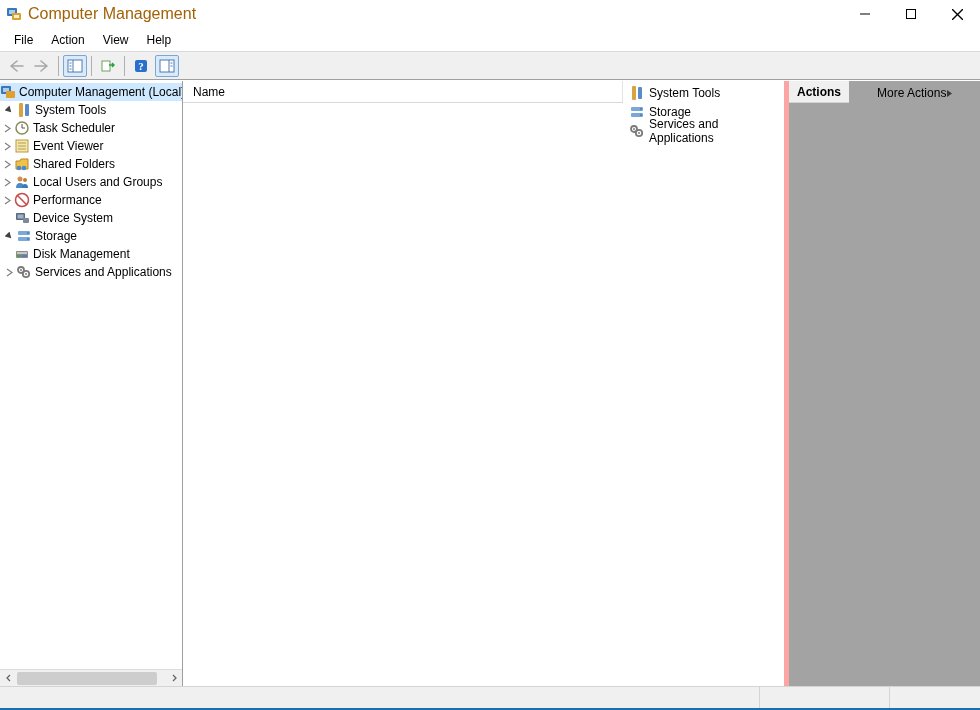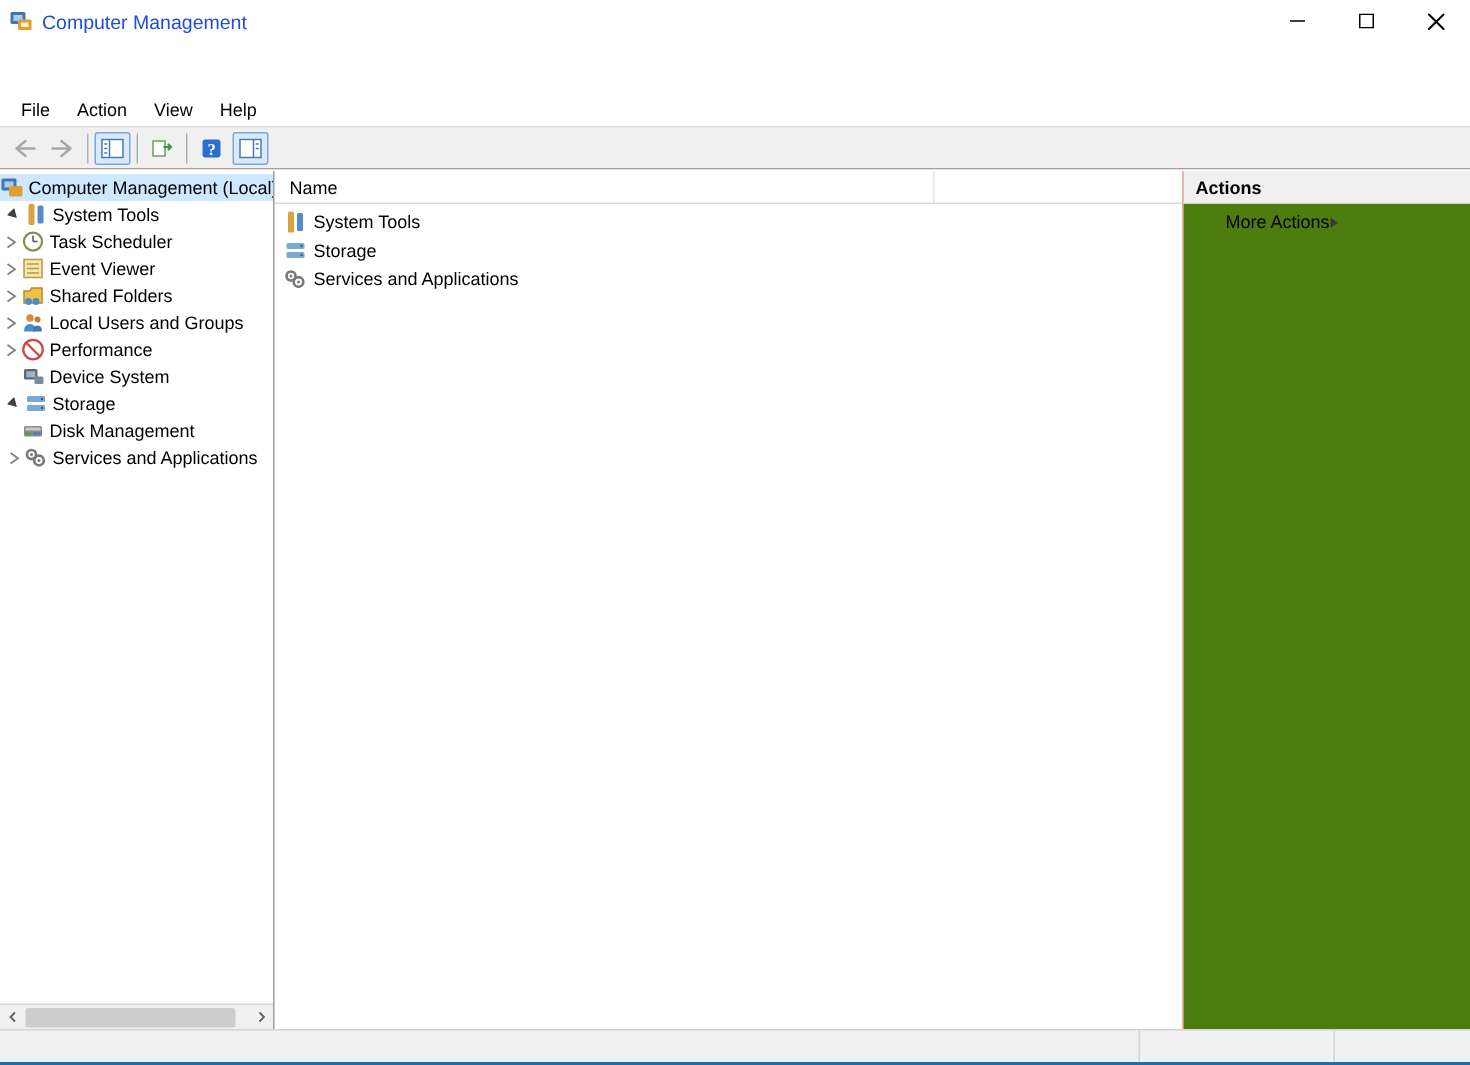--- a/index.html
+++ b/index.html
@@ -1,24 +1,24 @@
 <!DOCTYPE html>
 <html><head>
 <meta charset="utf-8">
 <style>
 * { box-sizing: border-box; margin: 0; padding: 0; }
 html, body { width: 980px; height: 710px; font-family: "Segoe UI", Tahoma, sans-serif; font-size: 12px; background: #fff; overflow: hidden; }
 .window { width: 980px; height: 710px; display: flex; flex-direction: column; border-bottom: 2px solid #1a6fb0; }
 .titlebar { height: 28px; display: flex; align-items: center; padding: 0 0 0 6px; background: #fff; }
 .titlebar .app-icon { width: 16px; height: 16px; margin-right: 6px; }
-.titlebar .title { flex: 0 0 auto; font-size: 13px; color: #1d4ed8; }
+.titlebar .title { flex: 0 0 auto; font-size: 16px; color: #a16207; }
 .titlebar .spacer { flex: 1; }
 .titlebar .win-btn { width: 46px; height: 28px; display: flex; align-items: center; justify-content: center; background: #fff; }
 .titlebar .win-btn svg { display: block; }
-.menubar { height: 24px; display: flex; align-items: center; gap: 2px; padding: 0 6px; background: #fff; border-bottom: 1px solid #d9d9d9; margin-top: 33px; }
+.menubar { height: 24px; display: flex; align-items: center; gap: 2px; padding: 0 6px; background: #fff; border-bottom: 1px solid #d9d9d9; }
 .menubar .menu-item { padding: 3px 8px; font-size: 12px; color: #000; }
 .toolbar { height: 28px; display: flex; align-items: center; gap: 2px; padding: 2px 4px; background: #f0f0f0; border-bottom: 1px solid #a0a0a0; }
 .toolbar .tbtn { width: 24px; height: 22px; display: flex; align-items: center; justify-content: center; border: 1px solid transparent; border-radius: 2px; }
 .toolbar .tbtn.framed { border: 1px solid #7aa7d8; background: #dbeaf9; }
 .toolbar .sep { width: 1px; height: 20px; background: #b0b0b0; margin: 0 2px; }
 .toolbar .tbtn.disabled { opacity: 0.5; }
 .content { flex: 1; display: flex; min-height: 0; border-top: 1px solid #fff; }
 .tree-panel { width: 183px; border-right: 1px solid #9e9e9e; display: flex; flex-direction: column; background: #fff; overflow: hidden; position: relative; }
 .tree { flex: 1; overflow: hidden; padding-top: 2px; }
 .tree-row { display: flex; align-items: center; height: 18px; white-space: nowrap; padding-right: 4px; }
@@ -27,27 +27,27 @@
 .tree-row .tlabel { font-size: 12px; }
 .tree-row.selected { background: #cde8ff; }
 .tree-row.selected .tlabel { color: #000; }
 .tree-row.level0 { padding-left: 0px; }
 .tree-row.level1 { padding-left: 2px; }
 .tree-row.level2 { }
 .tree-scroll { height: 17px; background: #f0f0f0; border-top: 1px solid #dcdcdc; display: flex; align-items: center; }
 .tree-scroll .sb-btn { width: 17px; height: 17px; display: flex; align-items: center; justify-content: center; background: #f0f0f0; }
 .tree-scroll .sb-track { flex: 1; height: 17px; background: #f0f0f0; position: relative; }
 .tree-scroll .sb-thumb { position: absolute; left: 0; top: 2px; height: 13px; width: 140px; background: #cdcdcd; border-radius: 2px; }
-.list-panel { flex: 1; display: flex; flex-direction: column; border-right: 1px solid #fca5a5; background: #fff; }
+.list-panel { flex: 1; display: flex; flex-direction: row; border-right: 5px solid #fca5a5; background: #fff; }
 .list-header { height: 22px; display: flex; align-items: center; border-bottom: 1px solid #d9d9d9; }
 .list-header .col { padding: 0 10px; height: 100%; display: flex; align-items: center; font-size: 12px; border-right: 1px solid #e3e3e3; }
 .list-body { flex: 1; padding: 2px 4px; }
 .list-row { display: flex; align-items: center; height: 19px; padding-left: 2px; }
 .list-row .licon { width: 16px; height: 16px; margin-right: 4px; }
-.actions-panel { width: 191px; display: flex; flex-direction: column; background: #4d7c0f; }
+.actions-panel { width: 191px; display: flex; flex-direction: row; background: #a3a3a3; }
 .actions-header { height: 22px; display: flex; align-items: center; padding: 0 8px; font-weight: bold; font-size: 12px; background: #f0f0f0; border-bottom: 1px solid #d4d4d4; }
 .actions-section { height: 22px; display: flex; align-items: center; padding: 0 8px; font-size: 12px; background: #dde9f6; border-bottom: 1px solid #c6d6ea; justify-content: space-between; }
 .actions-item { height: 24px; display: flex; align-items: center; padding: 0 8px 0 28px; font-size: 12px; }
 .statusbar { height: 22px; background: #f0f0f0; border-top: 1px solid #d4d4d4; display: flex; }
 .statusbar .cell { flex: 1; border-right: 1px solid #d4d4d4; }
 .statusbar .cell.small { flex: 0 0 130px; }
 svg { display: block; }
 </style>
 </head>
 <body>

